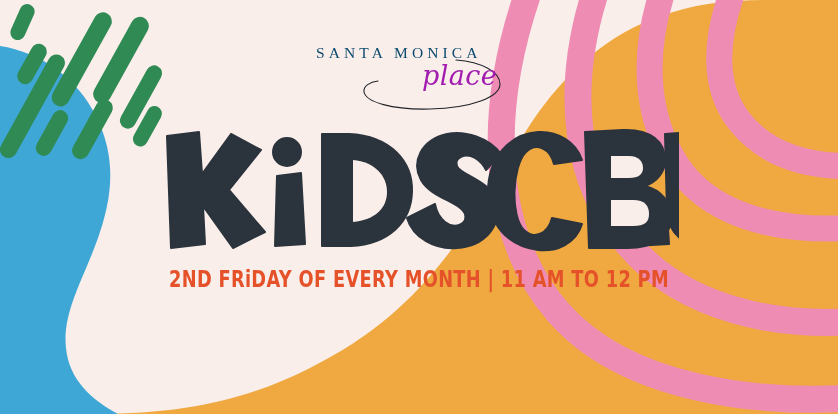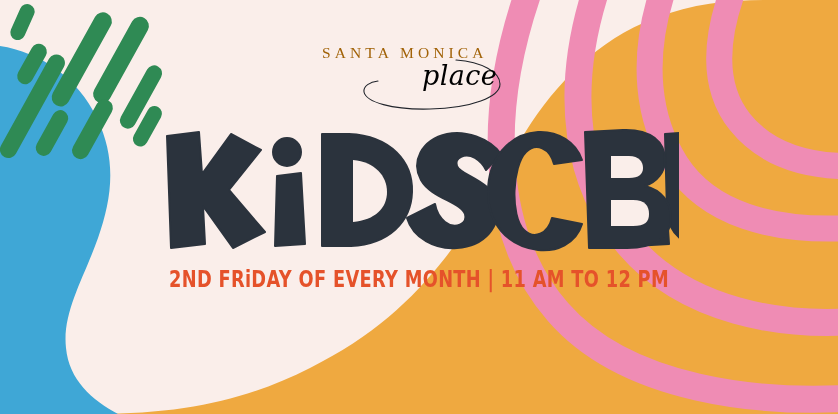--- a/index.html
+++ b/index.html
@@ -47,37 +47,37 @@
     height: 70px;
   }
   .brand-wrap {
     position: relative;
     display: inline-block;
     width: 230px;
     height: 70px;
   }
   .brand-santa-monica {
     position: absolute;
-    left: 18px;
+    left: 12px;
     top: 2px;
     font-family: "Liberation Serif", "DejaVu Serif", serif;
     font-size: 15.5px;
     letter-spacing: 4.1px;
-    color: #a16207;
+    color: #0c4a6e;
     font-weight: 400;
     white-space: nowrap;
   }
   .brand-place {
     position: absolute;
     left: 118px;
     top: 20px;
     font-family: "DejaVu Serif", "Liberation Serif", serif;
     font-style: italic;
     font-size: 27px;
-    color: #000000;
+    color: #a21caf;
     letter-spacing: 0.4px;
     line-height: 1;
   }
   .brand-flourish {
     position: absolute;
     left: 0;
     top: 0;
     width: 230px;
     height: 70px;
   }

